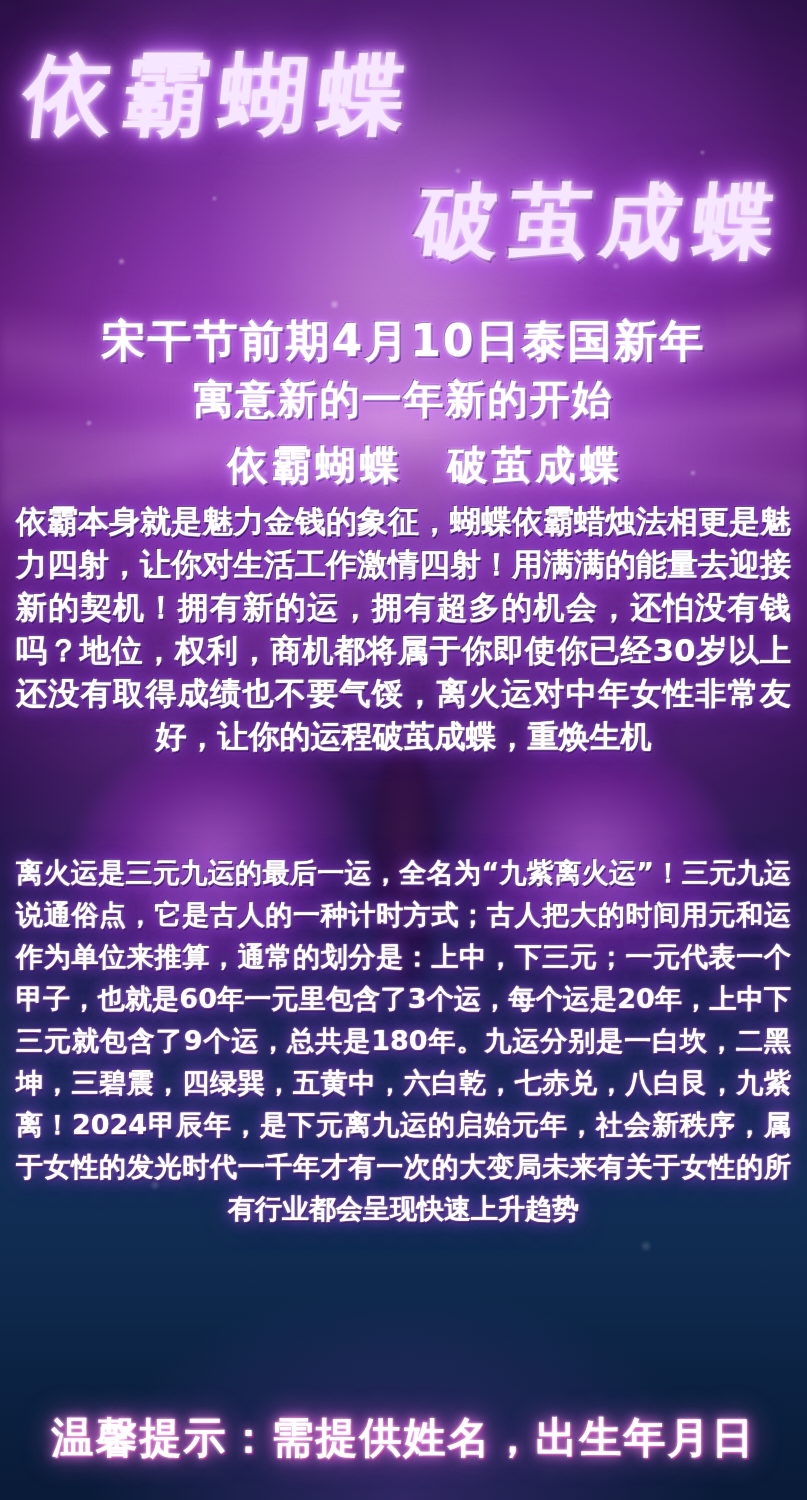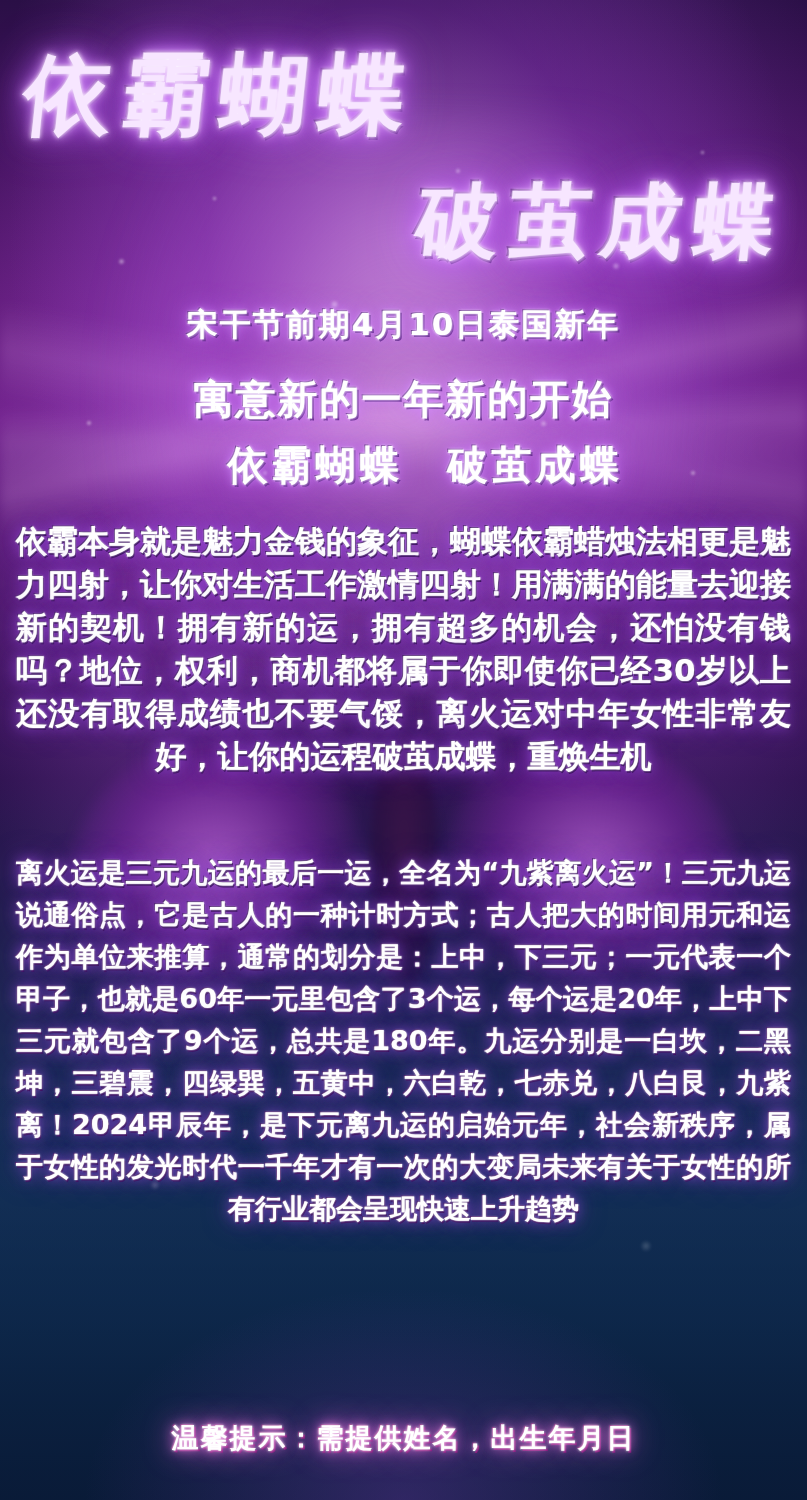--- a/index.html
+++ b/index.html
@@ -140,21 +140,21 @@
     font-weight: 700;
     color: #ffffff;
     letter-spacing: 2px;
     text-shadow:
       0 0 3px #ffffff,
       0 0 10px #d38bff,
       2px 2px 0 #5a1f86,
       -1px -1px 0 #49166e,
       0 0 26px rgba(200,110,255,0.9);
   }
-  #subtitle-1 { top: 304px; font-size: 31px; }
+  #subtitle-1 { top: 312px; font-size: 44px; }
   #subtitle-2 { top: 372px; font-size: 40px; font-family: Liberation Mono, monospace; }
   #subtitle-3 { top: 438px; font-size: 40px; letter-spacing: 4px; padding-left: 44px; }
 
   
   .para {
     position: absolute;
     left: 16px;
     width: 775px;
     text-align: justify;
     text-align-last: center;
@@ -164,34 +164,34 @@
     line-height: 43px;
     color: #ffffff;
     letter-spacing: 0px;
     text-shadow:
       0 0 2px #ffffff,
       1px 2px 0 #3b1060,
       -1px -1px 0 #3b1060,
       0 0 14px rgba(160,80,230,0.95),
       0 0 28px rgba(120,50,190,0.7);
   }
-  #para-1 { top: 520px; }
+  #para-1 { top: 500px; }
   #para-2 { top: 852px; font-size: 27px; line-height: 42px; }
 
   
   .footer {
     position: absolute;
     left: 0; right: 0;
     bottom: 34px;
     text-align: center;
   }
   .footer-line {
     font-family: "DejaVu Sans", "Liberation Sans", sans-serif;
     font-weight: 700;
-    font-size: 27px;
+    font-size: 42px;
     line-height: 56px;
     letter-spacing: 2px;
     color: #ffffff;
     text-shadow:
       0 0 3px #ffffff,
       0 0 12px #ff7ef0,
       2px 2px 0 #7a1070,
       -1px -1px 0 #6a0d62,
       0 0 30px rgba(255,110,240,0.9);
   }

